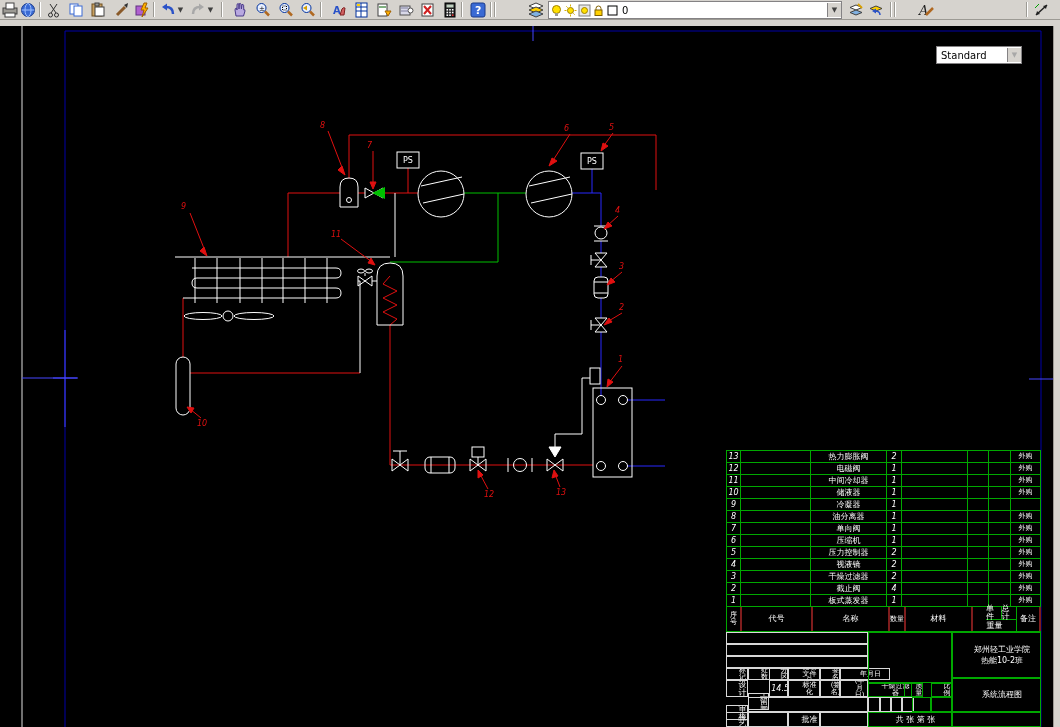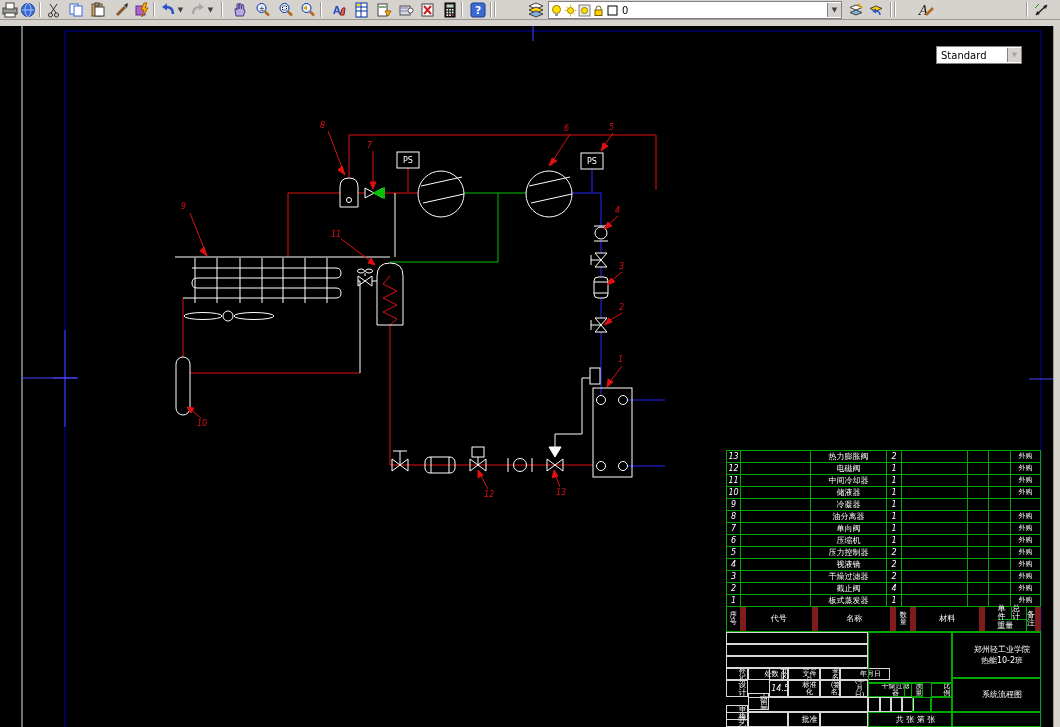--- a/index.html
+++ b/index.html
@@ -29,21 +29,21 @@
   .plist{position:absolute;left:0;top:0;width:314px;height:156px;display:flex;flex-direction:column;
          border-left:1px solid #00a800;border-top:1px solid #00a800;}
   .prow{flex:1;display:flex;border-bottom:1px solid #00a800;min-height:0;}
   .pc{border-right:1px solid #00a800;display:flex;align-items:center;justify-content:center;
       overflow:hidden;white-space:nowrap;}
   .c1{width:13px;}.c2{width:69px;}.c3{width:75px;}.c4{width:14px;}.c5{width:65px;}
   .c6{width:20px;}.c7{width:21px;}.c8{flex:1;}
   .it{font-style:italic;}
   .phead{position:absolute;left:0;top:157px;width:314px;height:24px;display:flex;
          border-left:1px solid #00a800;border-bottom:1px solid #00a800;}
-  .phc{border-right:6px solid #7f1d1d;display:flex;align-items:center;justify-content:center;
+  .phc{border-right:2px solid #7f1d1d;display:flex;align-items:center;justify-content:center;
        text-align:center;}
   .wcol{width:43px;display:flex;flex-direction:column;border-right:1px solid #00a800;}
   .wtop{height:12px;display:flex;border-bottom:1px solid #00a800;margin-left:13px;}
   .wtop div{flex:1;display:flex;align-items:center;justify-content:center;}
   .wtop div:first-child{border-right:1px solid #00a800;}
   .wbot{flex:1;display:flex;align-items:center;justify-content:center;}
   .tblock{position:absolute;left:0;top:182px;width:315px;height:95px;}
   .tb-abs{position:absolute;box-sizing:border-box;display:flex;align-items:center;justify-content:center;
           text-align:center;overflow:hidden;padding-left:11px;}
   .wb{border:1px solid #d8d8d8;}
@@ -671,21 +671,21 @@
       </div>
       <div class="phc c8">备注</div>
     </div>
 
     <div class="tblock">
 
       <div class="tb-abs wb" style="left:0;top:0;width:142px;height:12px;"></div>
       <div class="tb-abs wb" style="left:0;top:12px;width:142px;height:12px;"></div>
       <div class="tb-abs wb" style="left:0;top:24px;width:142px;height:12px;"></div>
       <div class="tb-abs wb small" style="left:0;top:36px;width:22px;height:12px;">标记</div>
-      <div class="tb-abs wb small" style="left:22px;top:36px;width:36px;height:12px;">处数</div>
+      <div class="tb-abs wb small" style="left:22px;top:36px;width:22px;height:12px;">处数</div>
       <div class="tb-abs wb small" style="left:43px;top:36px;width:19px;height:12px;">分区</div>
       <div class="tb-abs wb small" style="left:62px;top:36px;width:32px;height:12px;">更改文件号</div>
       <div class="tb-abs wb small" style="left:94px;top:36px;width:20px;height:12px;">签名</div>
       <div class="tb-abs wb small" style="left:114px;top:36px;width:50px;height:12px;">年月日</div>
       <div class="tb-abs wb" style="left:0;top:48px;width:22px;height:17px;">设计</div>
       <div class="tb-abs wb" style="left:22px;top:48px;width:21px;height:17px;margin-top:13px;">王留鹏</div>
       <div class="tb-abs wb it" style="left:43px;top:48px;width:19px;height:17px;">14.5.6</div>
       <div class="tb-abs wb small" style="left:62px;top:48px;width:32px;height:17px;">标准化</div>
       <div class="tb-abs wb small" style="left:94px;top:48px;width:20px;height:17px;">(签名)</div>
       <div class="tb-abs wb small" style="left:114px;top:48px;width:28px;height:17px;">(年月日)</div>

